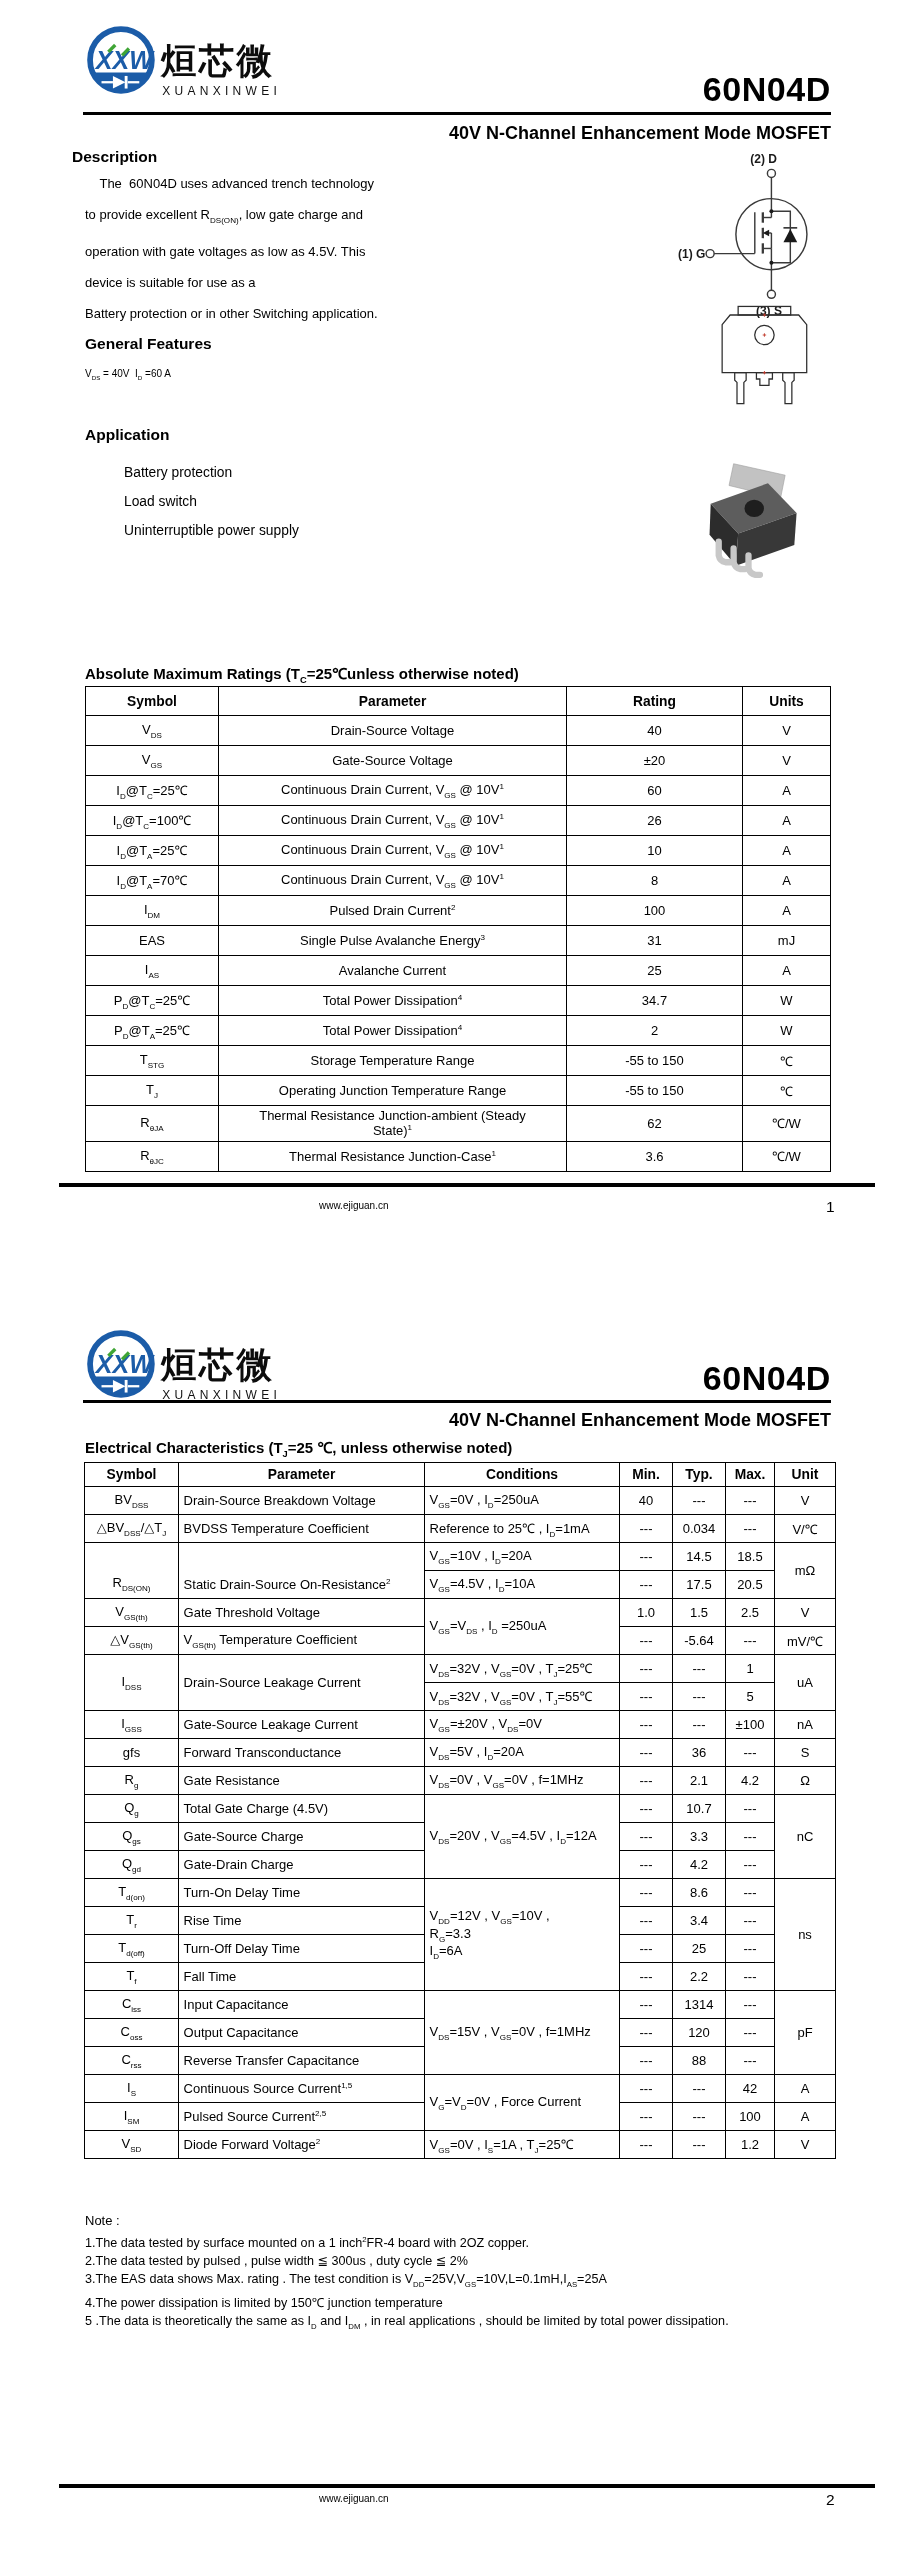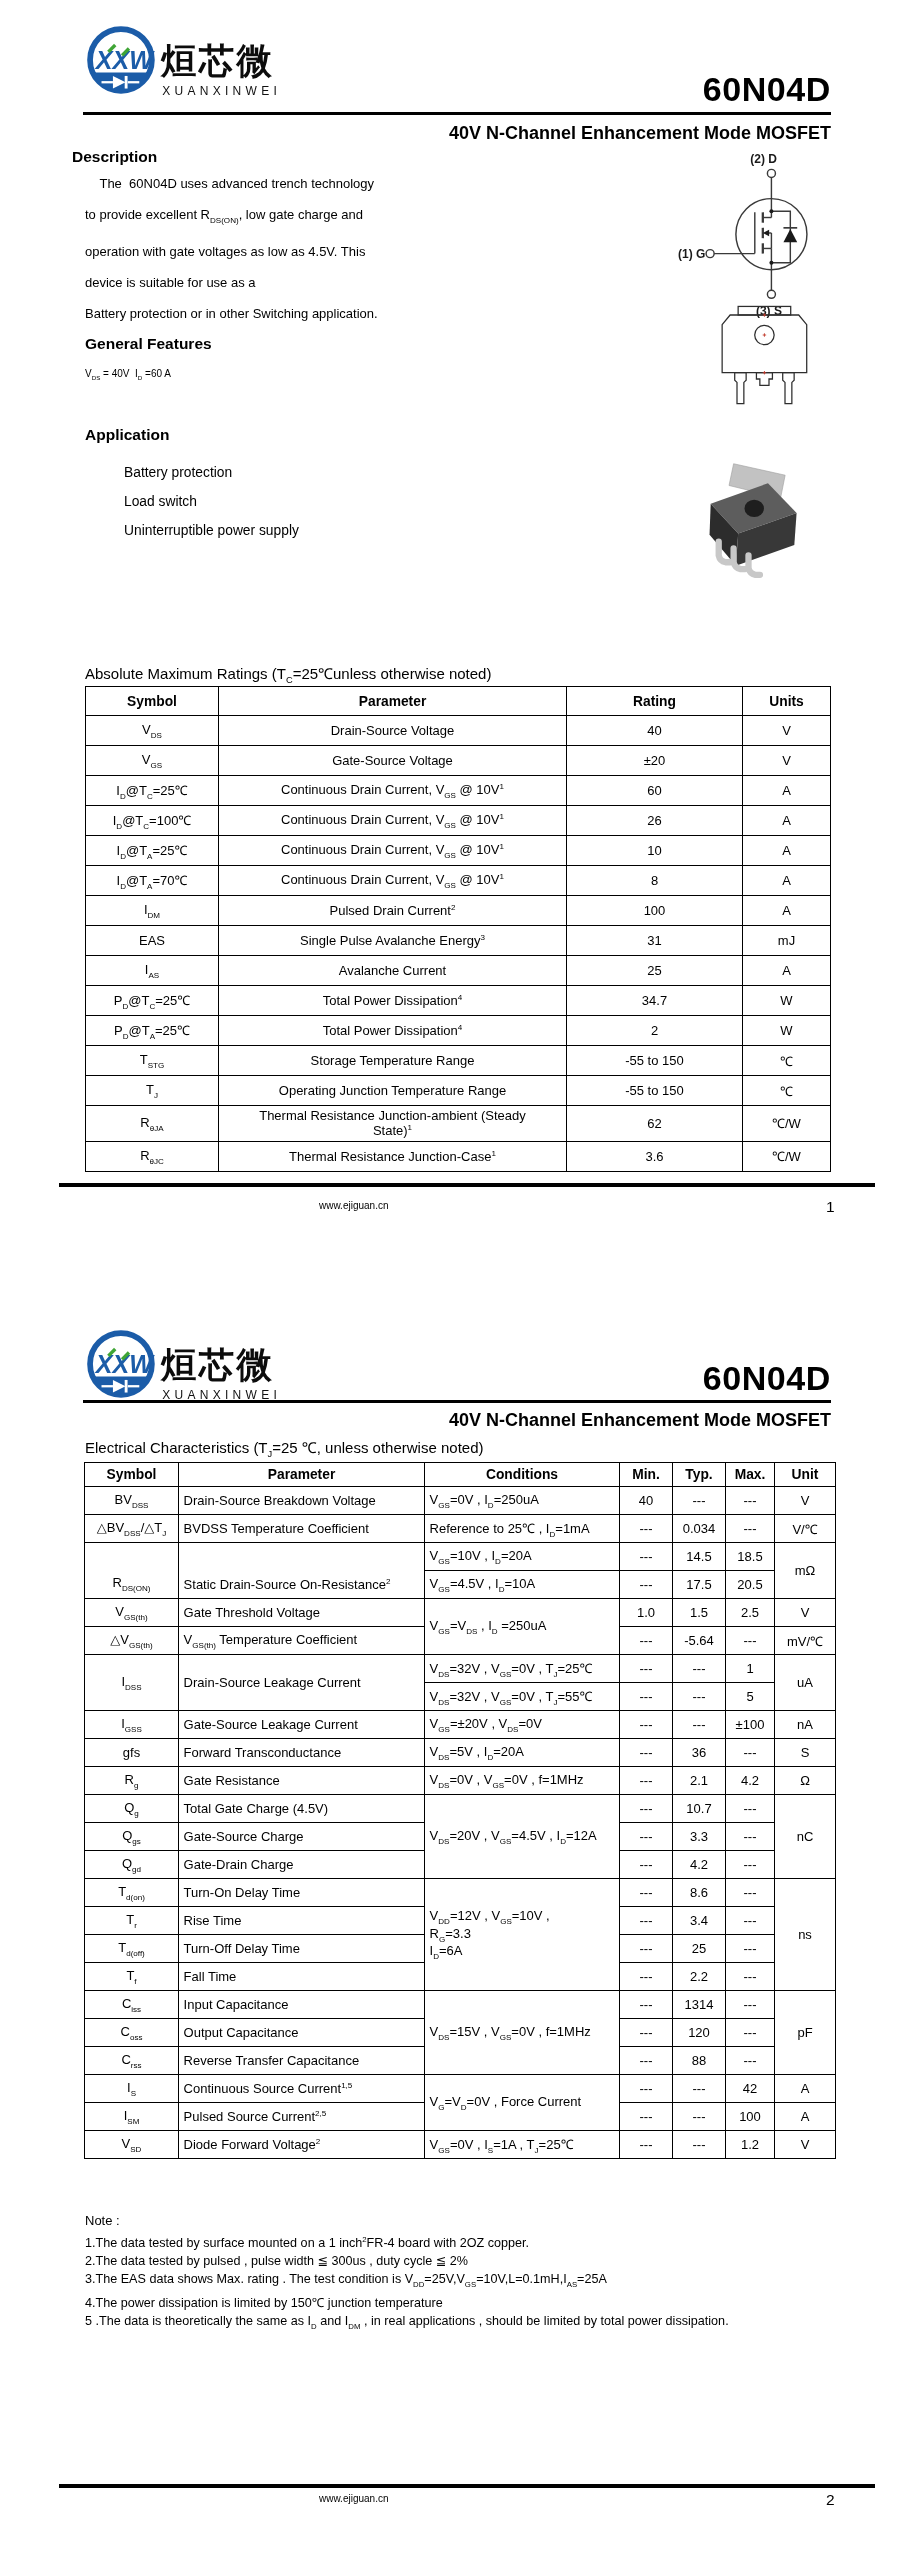--- a/index.html
+++ b/index.html
@@ -5,21 +5,21 @@
   html,body{margin:0;padding:0;background:#e8e8e8;}
   .sheet{position:relative;width:911px;height:2576px;background:#ffffff;color:#000;
          font-family:"Liberation Sans", sans-serif;overflow:hidden;}
   .abs{position:absolute;}
   .txt{white-space:pre-wrap;}
   
   .partnum{font-size:34px;font-weight:bold;letter-spacing:0.6px;}
   .hr-rule{background:#000;height:2.9px;}
   .subtitle{font-size:18px;font-weight:bold;}
   .sec-h{font-size:15.5px;font-weight:bold;}
-  .tbl-title{font-size:15px;font-weight:normal;}
+  .tbl-title{font-size:15px;font-weight:bold;}
   .body-lines{font-size:13px;}
   .desc-lines div{line-height:31px;}
   .feat-lines div{line-height:34px;font-size:10px;}
   .app-lines div{line-height:29px;font-size:13.8px;}
   
   table{border-collapse:collapse;table-layout:fixed;border:1.7px solid #000;}
   th,td{border:1.1px solid #000;font-family:"Liberation Sans",sans-serif;}
   th{font-size:13.8px;font-weight:bold;padding:1.1px 2.3px;text-align:center;}
   td{font-size:13px;text-align:center;vertical-align:middle;padding:2.3px 4.6px;white-space:pre-wrap;}
   td.l{text-align:left;}

